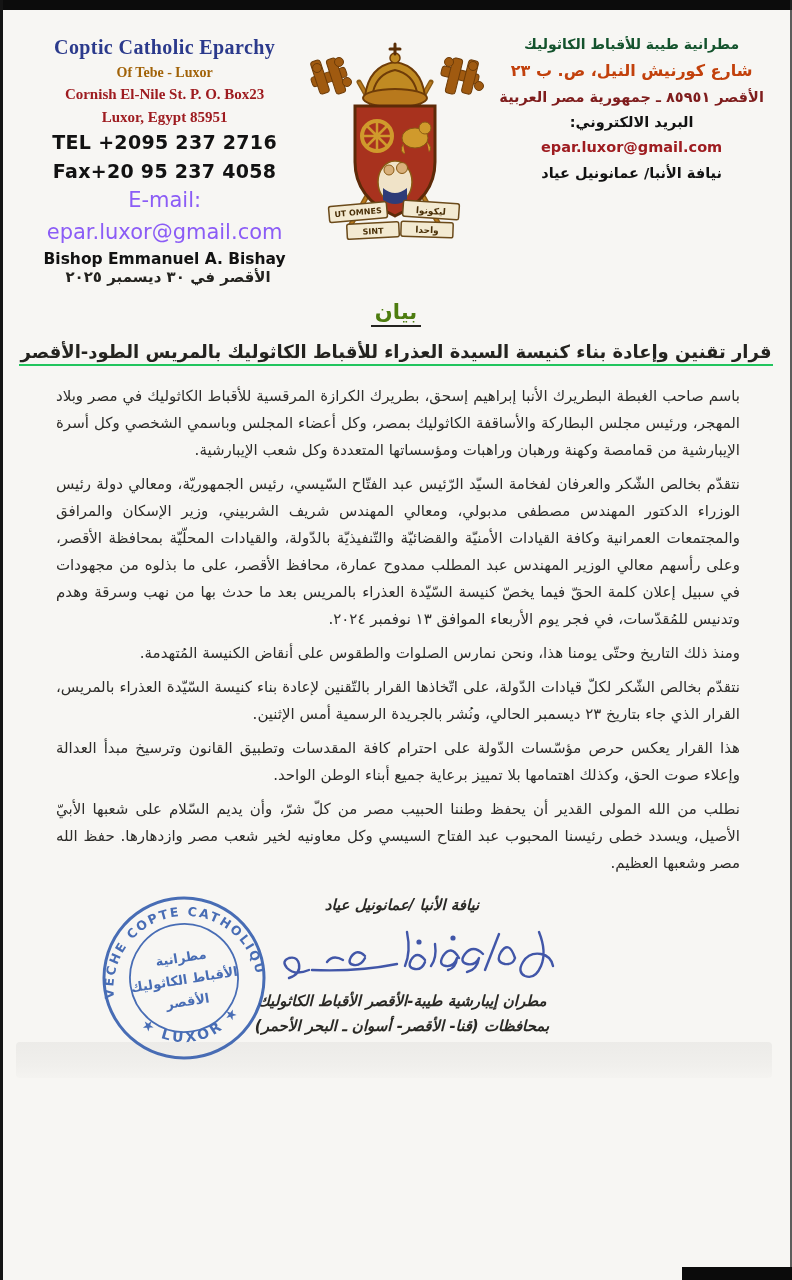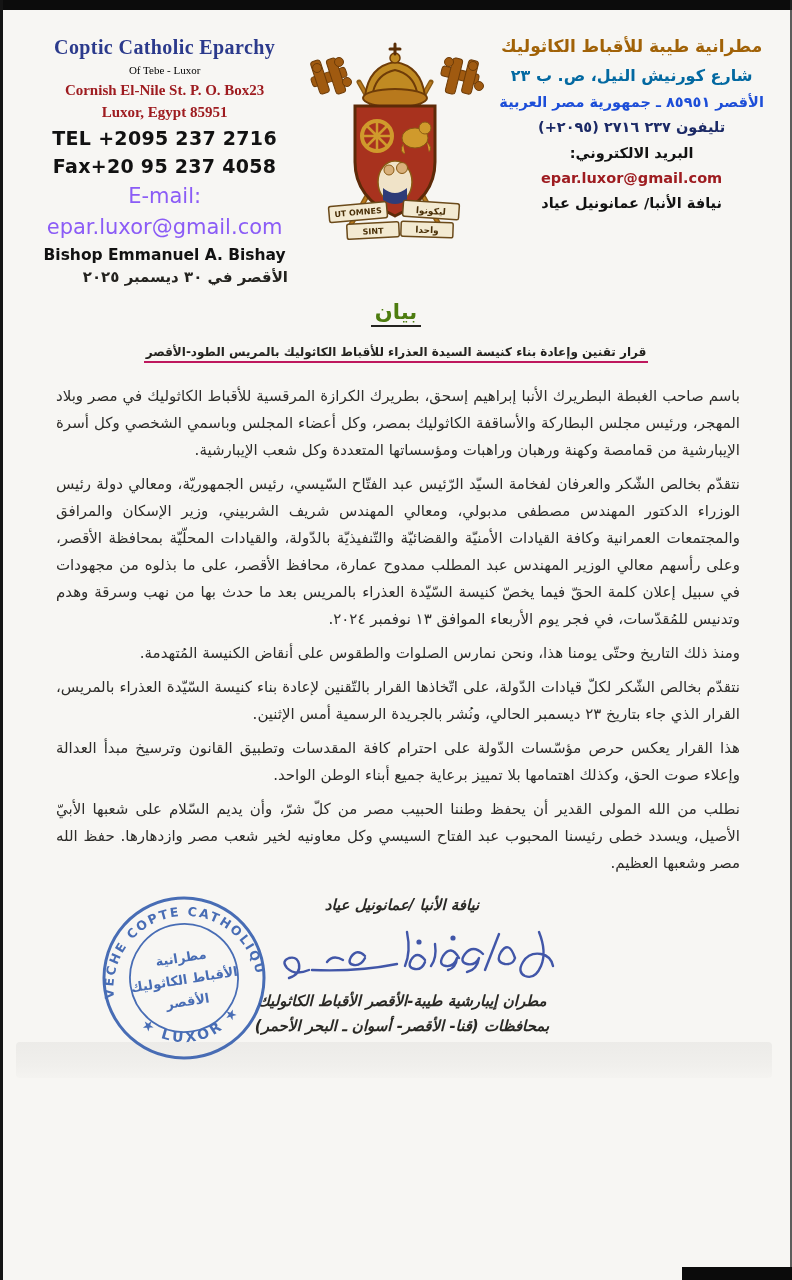--- a/index.html
+++ b/index.html
@@ -18,52 +18,52 @@
     background:linear-gradient(180deg,#ebeae7 0%,#efeeeb 60%,#f4f3f0 100%);
     border-radius:4px;opacity:.9;
   }
   
   .letterhead{
     position:absolute;top:32px;left:26px;right:16px;
     display:flex;justify-content:space-between;align-items:flex-start;
   }
   .lh-en{width:288px;text-align:center;line-height:1.5;}
   .lh-en .l1{font-family:"Liberation Serif",serif;font-weight:bold;font-size:20px;color:#2b3a8c;letter-spacing:.4px;}
-  .lh-en .l2{font-family:"Liberation Serif",serif;font-weight:normal;font-size:11px;color:#000000;}
+  .lh-en .l2{font-family:"Liberation Serif",serif;font-weight:bold;font-size:14px;color:#a16207;}
   .lh-en .l3,.lh-en .l4{font-family:"Liberation Serif",serif;font-weight:bold;font-size:15px;color:#9e1c20;}
   .lh-en .tel,.lh-en .fax{font-weight:bold;font-size:19px;color:#121212;letter-spacing:.3px;}
   .lh-en .em{font-weight:normal;font-size:21px;color:#8b5cf6;}
   .lh-en .bp{font-weight:bold;font-size:15.5px;color:#121212;}
   .lh-crest{width:184px;flex:0 0 auto;margin-top:-2px;}
   .lh-ar{width:300px;text-align:center;direction:rtl;line-height:1.75;}
-  .lh-ar .l1{font-weight:bold;font-size:17px;color:#a16207;}
-  .lh-ar .l2{font-weight:bold;font-size:16px;color:#0369a1;}
-  .lh-ar .l3{font-weight:bold;font-size:14.5px;color:#1d4ed8;}
+  .lh-ar .l1{font-weight:bold;font-size:14px;color:#14532d;}
+  .lh-ar .l2{font-weight:bold;font-size:16px;color:#c2410c;}
+  .lh-ar .l3{font-weight:bold;font-size:14.5px;color:#7f1d1d;}
   .lh-ar .tel,.lh-ar .fax{font-weight:bold;font-size:14.5px;color:#1c2a66;}
   .lh-ar .eml{font-weight:bold;font-size:14.5px;color:#121212;}
   .lh-ar .eml .addr{color:#9e1c20;direction:ltr;unicode-bidi:embed;}
   .lh-ar .bp{font-weight:bold;font-size:14.5px;color:#121212;}
   
   .date-line{
     position:absolute;top:268px;left:48px;width:240px;
-    text-align:right;direction:rtl;font-weight:bold;font-size:15px;color:#24231f;
+    text-align:center;direction:rtl;font-weight:bold;font-size:15px;color:#24231f;
   }
   .doc-title{
     position:absolute;top:300px;left:0;width:100%;text-align:center;
   }
   .doc-title span{
     display:inline-block;font-weight:bold;font-size:21px;color:#4d7c0f;
     border-bottom:2.5px solid #24231f;padding:0 4px 1px;
   }
   .doc-subtitle{
     position:absolute;top:341px;left:0;width:100%;text-align:center;direction:rtl;
   }
   .doc-subtitle span{
-    display:inline-block;font-weight:bold;font-size:12px;color:#24231f;
-    border-bottom:2px solid #be185d;padding:0 2px 2px;
+    display:inline-block;font-weight:bold;font-size:18px;color:#24231f;
+    border-bottom:2px solid #22c55e;padding:0 2px 2px;
   }
   
   .body-text{
     position:absolute;top:383px;left:56px;right:52px;height:512px;
     direction:rtl;text-align:justify;overflow:hidden;
     font-size:15px;line-height:1.8;color:#2e2d2a;
   }
   .body-text p{margin:0 0 7px;}
   
   .sig-block{
@@ -177,21 +177,20 @@
           <text x="124" y="203" font-size="9" text-anchor="middle">واحدا</text>
         </g>
       </g>
     </svg>
   </div>
 
   <div class="lh-ar">
     <div class="l1">مطرانية طيبة للأقباط الكاثوليك</div>
     <div class="l2">شارع كورنيش النيل، ص. ب ٢٣</div>
     <div class="l3">الأقصر ٨٥٩٥١ ـ جمهورية مصر العربية</div>
-    <div class="tel">تليفون  ٢٣٧ ٢٧١٦  (٢٠٩٥+)</div>
     <div class="eml"><span>البريد الالكتروني: </span><span class="addr">epar.luxor@gmail.com</span></div>
     <div class="bp">نيافة الأنبا/ عمانونيل عياد</div>
   </div>
 </div>
 
 <div class="date-line">الأقصر في ٣٠ ديسمبر ٢٠٢٥</div>
 
 <div class="doc-title">
   <span>بيان</span>
 </div>

